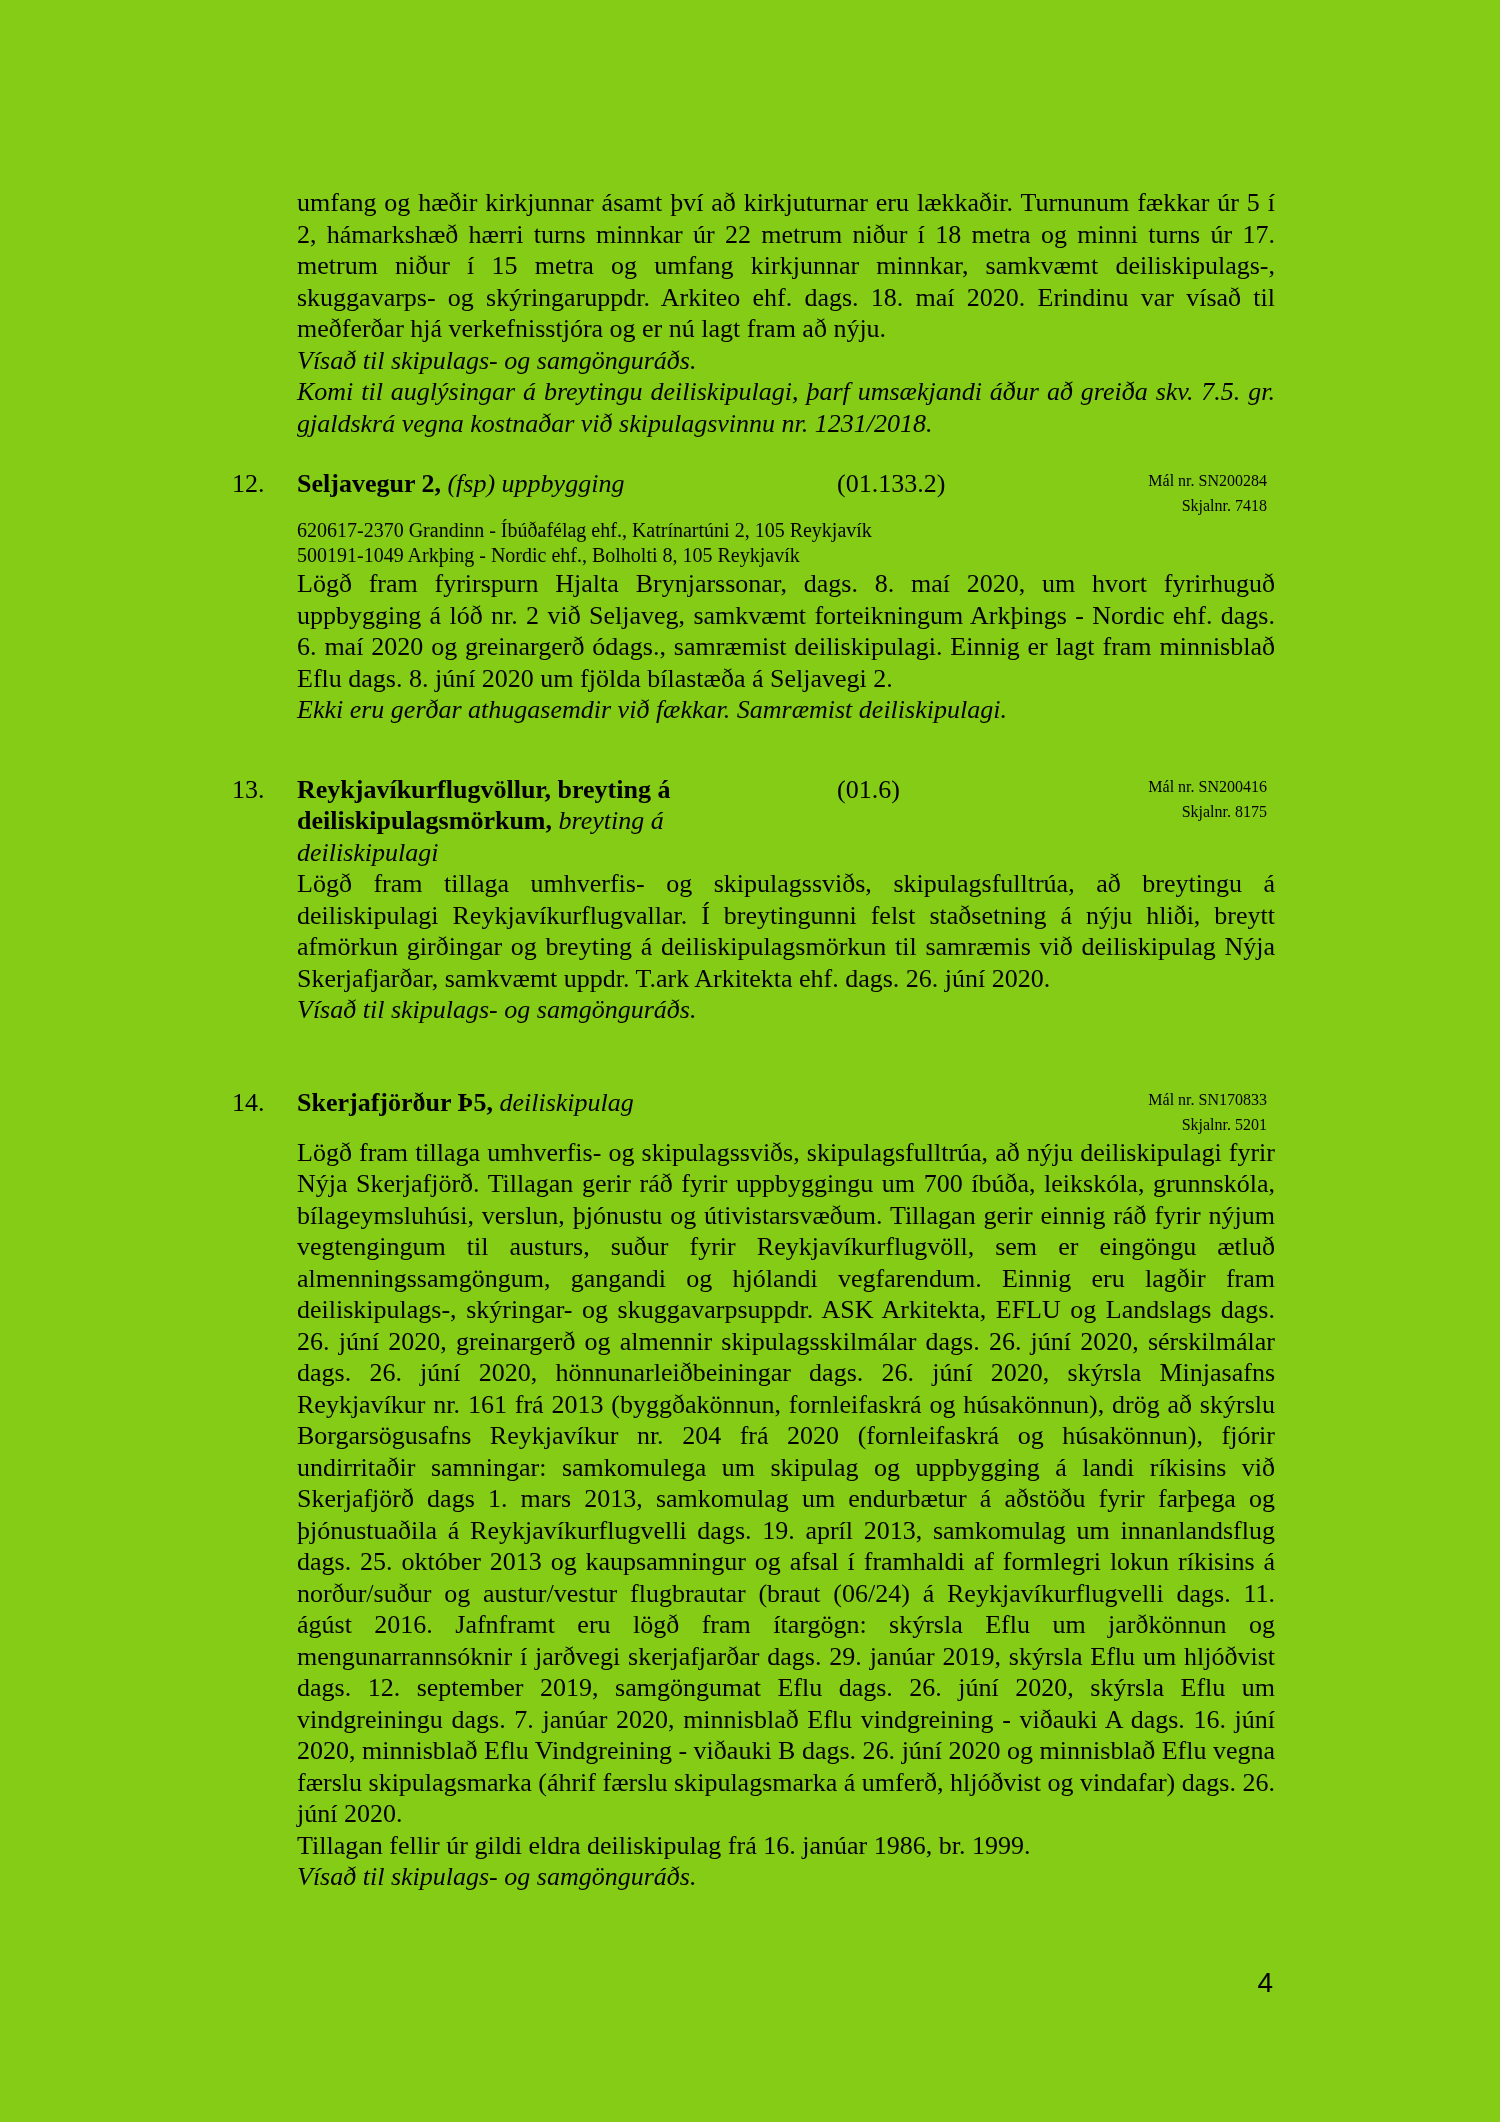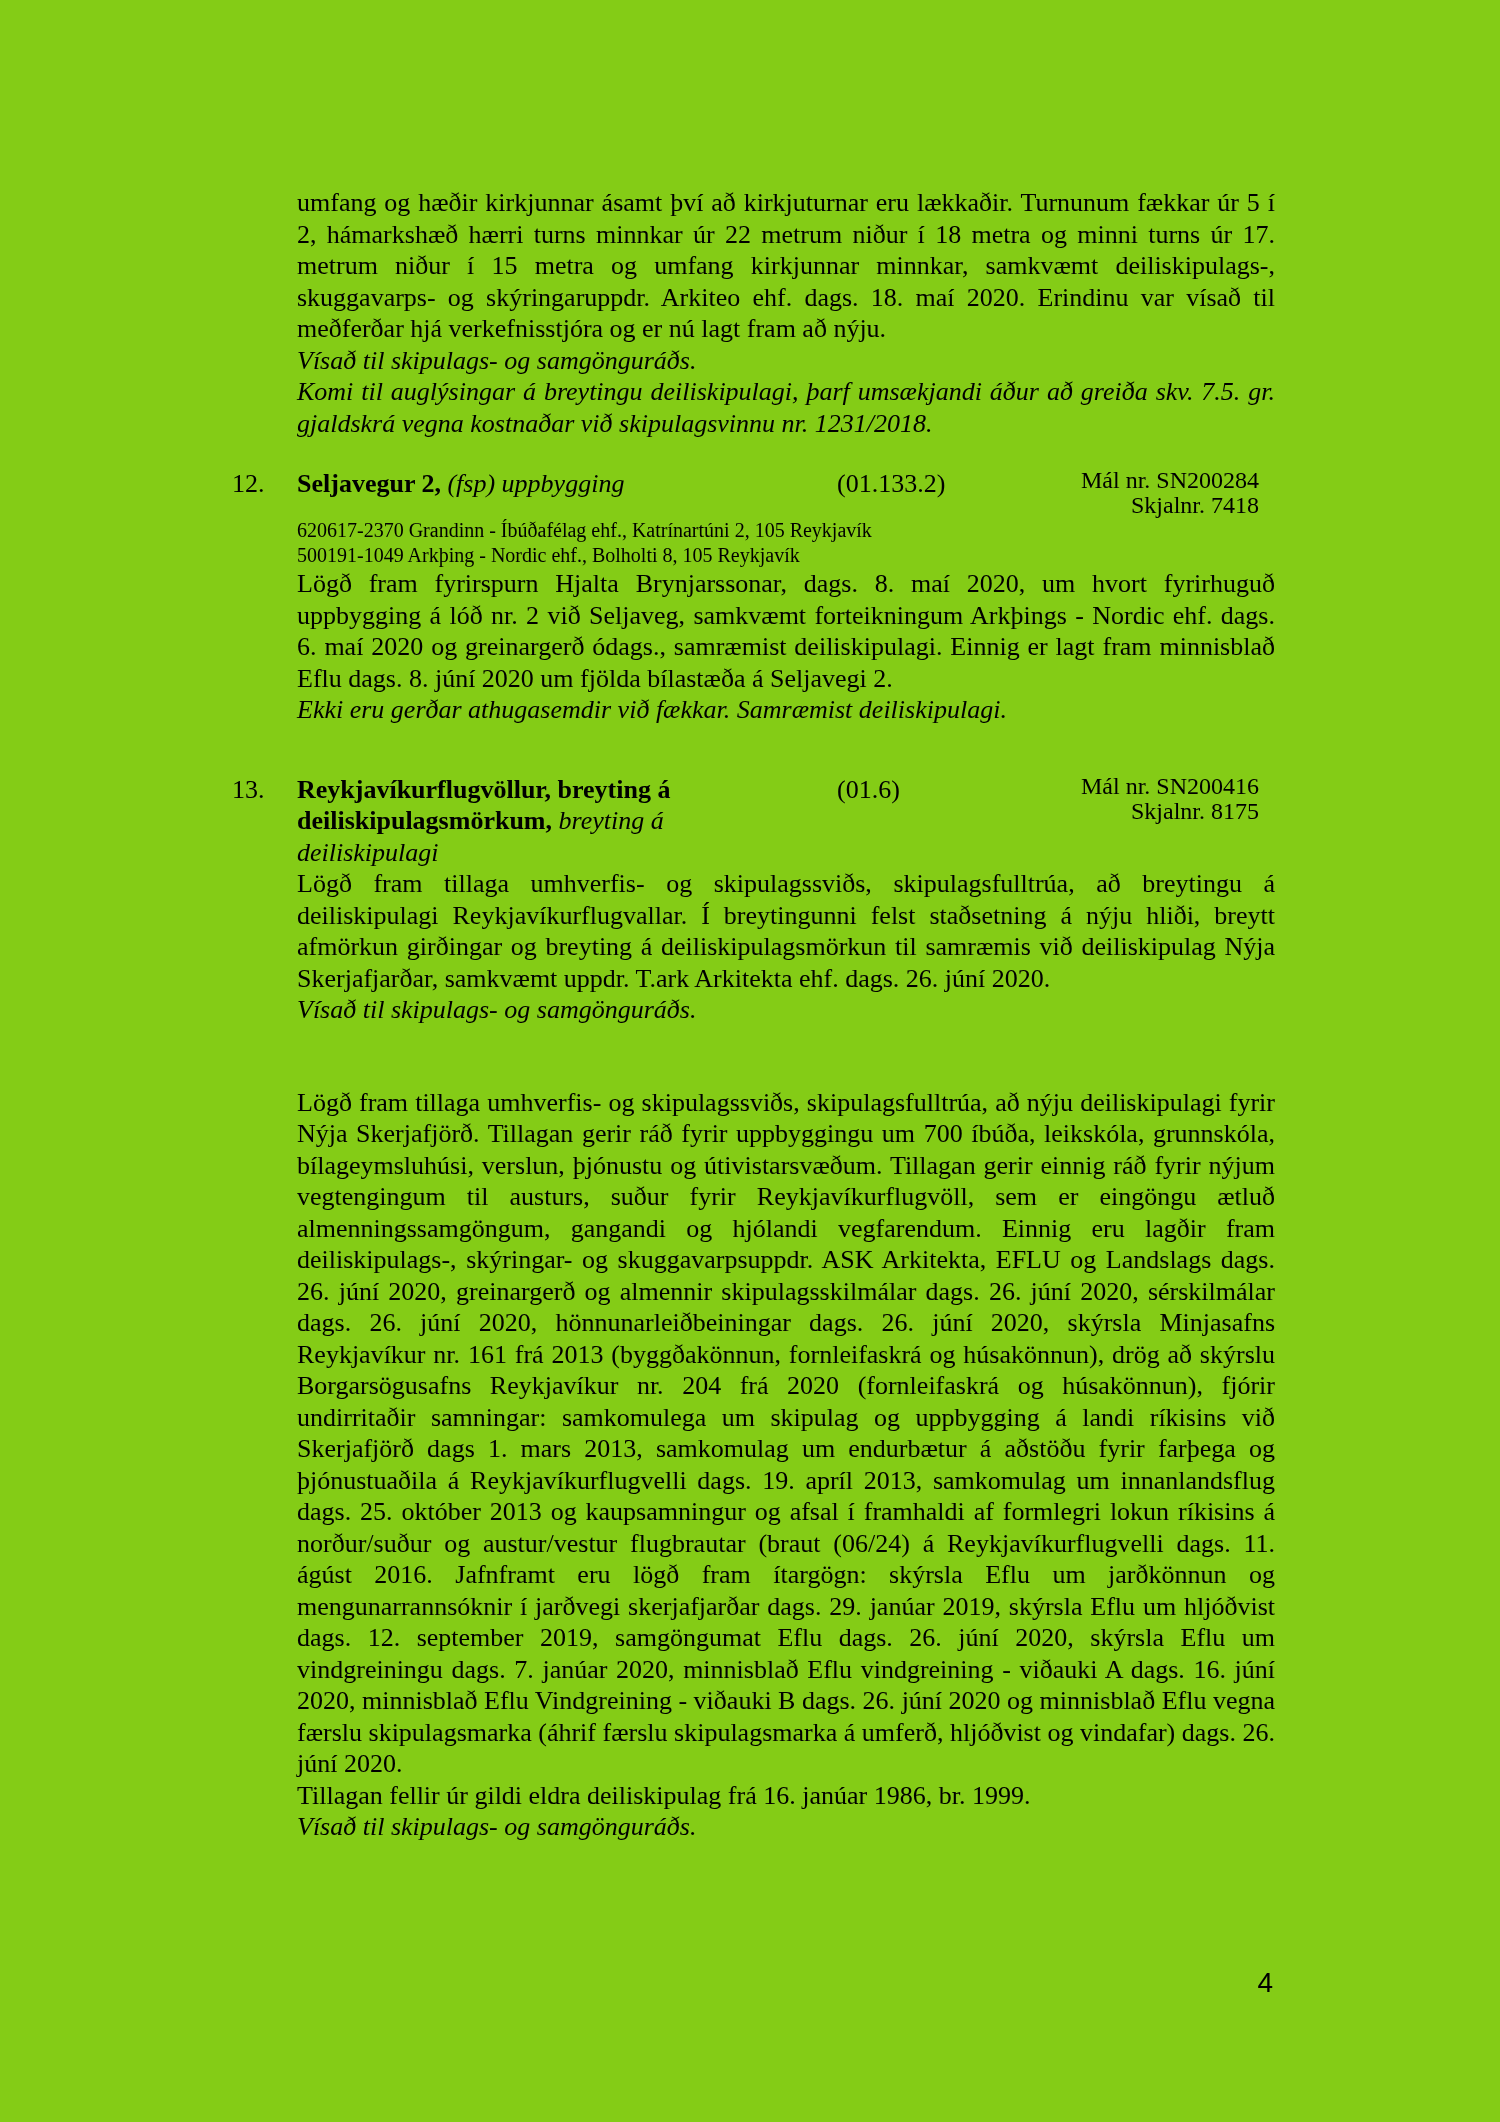--- a/index.html
+++ b/index.html
@@ -53,24 +53,24 @@
   }
   .item-title b { font-weight: bold; }
   .item-title i { font-style: italic; margin-top: 36px; }
   .item-code {
     position: absolute;
     left: 605px;
     top: 0;
   }
   .item-meta {
     position: absolute;
-    right: 16px;
+    right: 8px;
     top: 0;
     text-align: right;
-    font-size: 24px;
+    font-size: 16px;
     line-height: 25px;
     white-space: nowrap;
   }
   .parties {
     margin-left: 65px;
     font-size: 20px;
     line-height: 25px;
   }
   .page-number {
     position: absolute;
@@ -117,20 +117,28 @@
         <div class="item-meta">
           <div>Mál nr. SN200416</div>
           <div>Skjalnr. 8175</div>
         </div>
       </div>
       <p class="body just">Lögð fram tillaga umhverfis- og skipulagssviðs, skipulagsfulltrúa, að breytingu á deiliskipulagi Reykjavíkurflugvallar. Í breytingunni felst staðsetning á nýju hliði, breytt afmörkun girðingar og breyting á deiliskipulagsmörkun til samræmis við deiliskipulag Nýja Skerjafjarðar, samkvæmt uppdr. T.ark Arkitekta ehf. dags. 26. júní 2020.</p>
       <p class="body italic">Vísað til skipulags- og samgönguráðs.</p>
     </section>
 
     <section class="item item-14">
+      <div class="item-head">
+        <div class="item-num">14.</div>
+        <div class="item-title"><b>Skerjafjörður Þ5,</b><i> deiliskipulag</i></div>
+        <div class="item-meta">
+          <div>Mál nr. SN170833</div>
+          <div>Skjalnr. 5201</div>
+        </div>
+      </div>
       <p class="body just">Lögð fram tillaga umhverfis- og skipulagssviðs, skipulagsfulltrúa, að nýju deiliskipulagi fyrir Nýja Skerjafjörð. Tillagan gerir ráð fyrir uppbyggingu um 700 íbúða, leikskóla, grunnskóla, bílageymsluhúsi, verslun, þjónustu og útivistarsvæðum. Tillagan gerir einnig ráð fyrir nýjum vegtengingum til austurs, suður fyrir Reykjavíkurflugvöll, sem er eingöngu ætluð almenningssamgöngum, gangandi og hjólandi vegfarendum. Einnig eru lagðir fram deiliskipulags-, skýringar- og skuggavarpsuppdr. ASK Arkitekta, EFLU og Landslags dags. 26. júní 2020, greinargerð og almennir skipulagsskilmálar dags. 26. júní 2020, sérskilmálar dags. 26. júní 2020, hönnunarleiðbeiningar dags. 26. júní 2020, skýrsla Minjasafns Reykjavíkur nr. 161 frá 2013 (byggðakönnun, fornleifaskrá og húsakönnun), drög að skýrslu Borgarsögusafns Reykjavíkur nr. 204 frá 2020 (fornleifaskrá og húsakönnun), fjórir undirritaðir samningar: samkomulega um skipulag og uppbygging á landi ríkisins við Skerjafjörð dags 1. mars 2013, samkomulag um endurbætur á aðstöðu fyrir farþega og þjónustuaðila á Reykjavíkurflugvelli dags. 19. apríl 2013, samkomulag um innanlandsflug dags. 25. október 2013 og kaupsamningur og afsal í framhaldi af formlegri lokun ríkisins á norður/suður og austur/vestur flugbrautar (braut (06/24) á Reykjavíkurflugvelli dags. 11. ágúst 2016. Jafnframt eru lögð fram ítargögn: skýrsla Eflu um jarðkönnun og mengunarrannsóknir í jarðvegi skerjafjarðar dags. 29. janúar 2019, skýrsla Eflu um hljóðvist dags. 12. september 2019, samgöngumat Eflu dags. 26. júní 2020, skýrsla Eflu um vindgreiningu dags. 7. janúar 2020, minnisblað Eflu vindgreining - viðauki A dags. 16. júní 2020, minnisblað Eflu Vindgreining - viðauki B dags. 26. júní 2020 og minnisblað Eflu vegna færslu skipulagsmarka (áhrif færslu skipulagsmarka á umferð, hljóðvist og vindafar) dags. 26. júní 2020.</p>
       <p class="body">Tillagan fellir úr gildi eldra deiliskipulag frá 16. janúar 1986, br. 1999.</p>
       <p class="body italic">Vísað til skipulags- og samgönguráðs.</p>
     </section>
 
   </main>
 
   <div class="page-number">4</div>
 </div>
 

